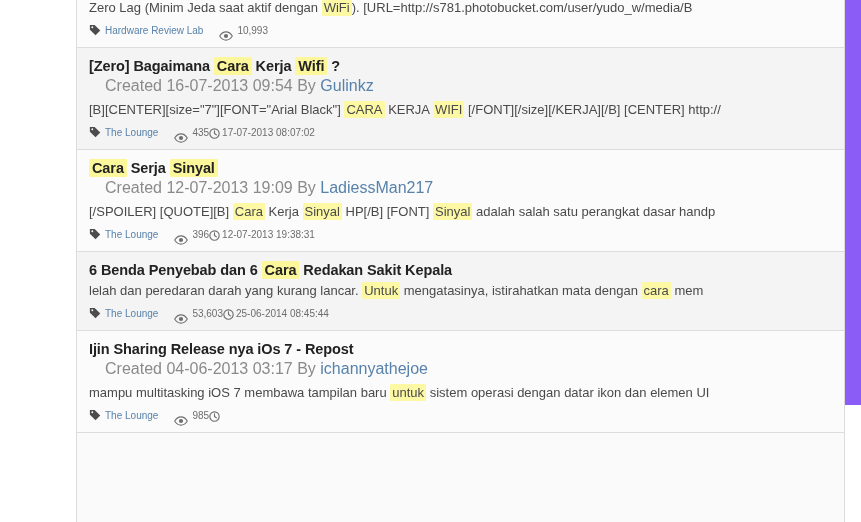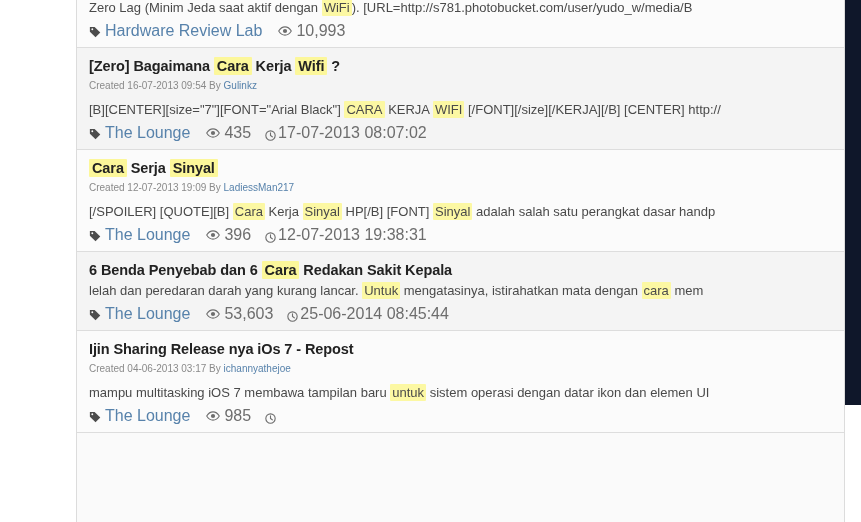--- a/index.html
+++ b/index.html
@@ -10,21 +10,21 @@
     height: 522px;
     overflow: hidden;
     background: #ffffff;
     font-family: "Liberation Sans", sans-serif;
   }
 
   #page {
     position: relative;
     width: 861px;
     height: 405px;
-    background: #0f172a;
+    background: #8b5cf6;
   }
 
   
   .gutter {
     position: absolute;
     left: 0; top: 0;
     width: 76px; height: 522px;
     background: #ffffff;
   }
 
@@ -53,58 +53,57 @@
     font-size: 14.5px;
     font-weight: bold;
     color: #222222;
     line-height: 19px;
     margin: 0 0 1px 0;
     letter-spacing: -0.1px;
     white-space: nowrap;
   }
 
   .result-meta {
-    font-size: 10px;
+    font-size: 16px;
     color: #8a8a8a;
     line-height: 17px;
-    margin: 0 0 6px 0;
+    margin: 0 0 6px 16px;
     white-space: nowrap;
   }
   .result-meta .author {
     color: #5782ab;
     text-decoration: none;
   }
 
   .result-snippet {
     font-size: 13px;
     color: #4a4a4a;
     line-height: 19px;
     margin: 0 0 5px 0;
     white-space: nowrap;
     overflow: hidden;
   }
 
   .result-footer {
-    font-size: 16px;
+    font-size: 10px;
     color: #707070;
     line-height: 17px;
     display: flex;
     align-items: center;
     white-space: nowrap;
   }
   .result-footer .forum-link {
     color: #5782ab;
     text-decoration: none;
     margin-right: 16px;
   }
   .result-footer .views {
     color: #6d6d6d;
-    margin-right: 14px;
     display: inline-flex;
-    align-items: flex-start;
+    align-items: flex-end;
   }
   .result-footer .date {
     color: #6d6d6d;
     display: inline-flex;
     align-items: center;
   }
 
   mark, .hl {
     background: #fcf8a3;
     color: inherit;

